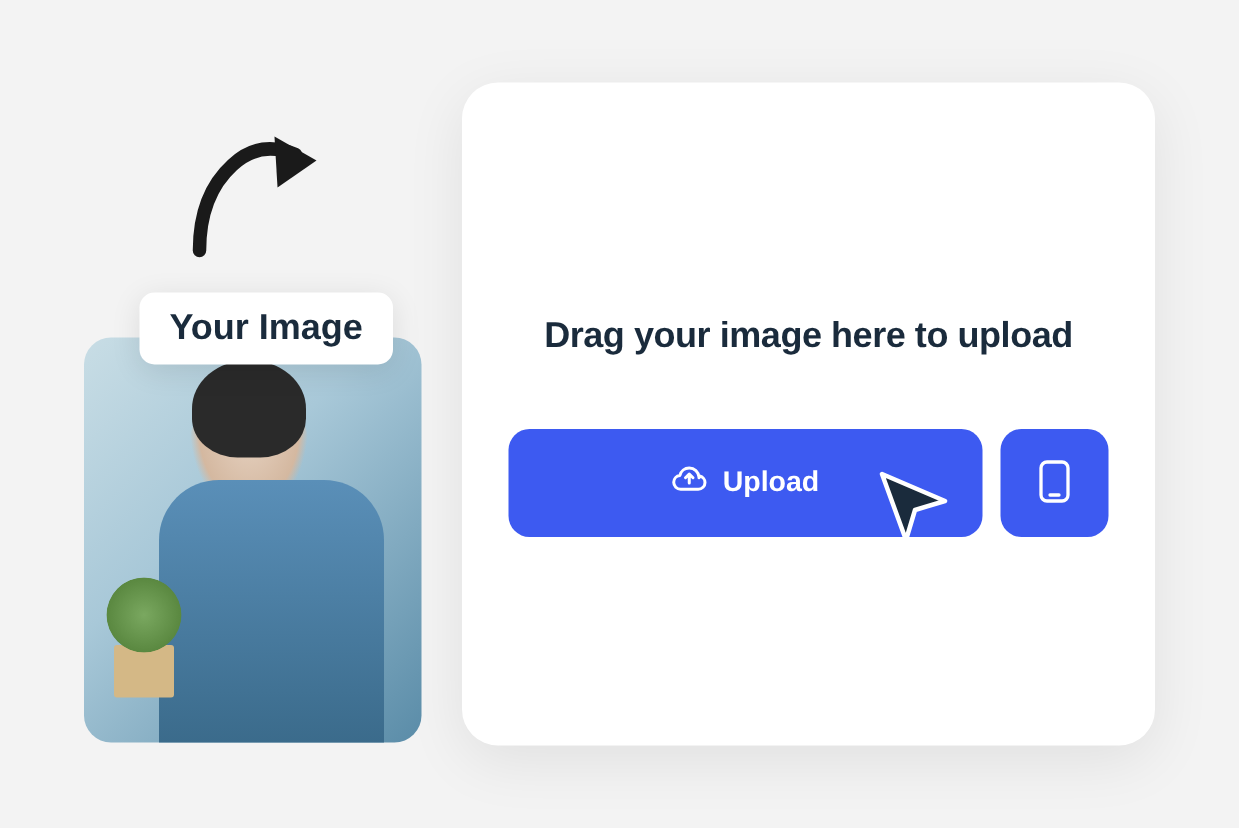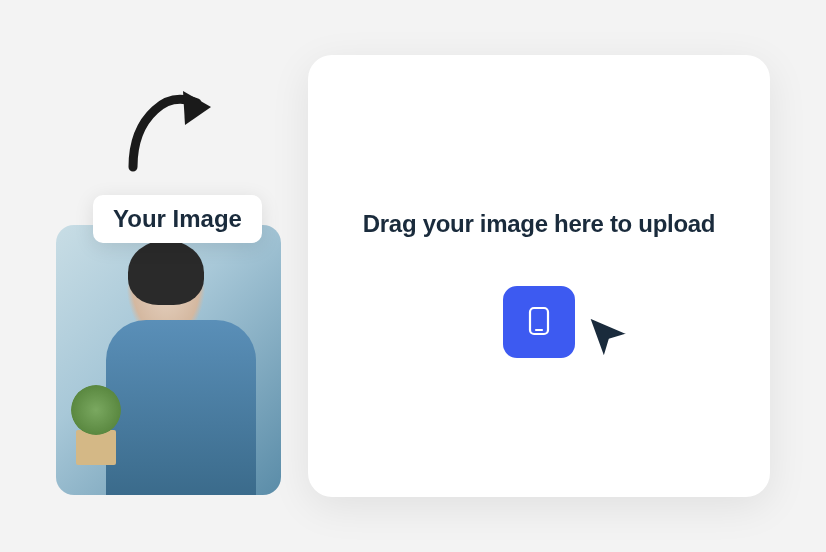--- a/index.html
+++ b/index.html
@@ -182,20 +182,29 @@
 </div>
 
 <div class="photo-card">
   <div class="photo-hair"></div>
   <div class="photo-plant"></div>
 </div>
 
 <div class="upload-panel">
   <div class="upload-heading">Drag  your image here to upload</div>
   <div class="button-row">
+    <button class="upload-btn">
+      <span>
+        <svg width="24" height="22" viewBox="0 0 24 22" fill="none">
+          <path d="M18 10.5C18 10.33 18 10.17 17.97 10C17.72 6.64 14.92 4 11.5 4C8.46 4 5.92 6.12 5.26 8.97C2.95 9.23 1.15 11.18 1.15 13.56C1.15 16.11 3.22 18.18 5.77 18.18H17.5C20 18.18 22 16.18 22 13.68C22 11.56 20.5 9.8 18.5 9.38" stroke="white" stroke-width="2" stroke-linecap="round" stroke-linejoin="round" fill="none"></path>
+          <path d="M11.5 14V8M11.5 8L9 10.5M11.5 8L14 10.5" stroke="white" stroke-width="2" stroke-linecap="round" stroke-linejoin="round" fill="none"></path>
+        </svg>
+      </span>
+      <span>Upload</span>
+    </button>
     <button class="mobile-btn">
       <span>
         <svg width="22" height="30" viewBox="0 0 22 30" fill="none">
           <rect x="2" y="2" width="18" height="26" rx="4" stroke="white" stroke-width="2.2" fill="none"></rect>
           <line x1="8" y1="24" x2="14" y2="24" stroke="white" stroke-width="2.2" stroke-linecap="round"></line>
         </svg>
       </span>
     </button>
   </div>
 </div>

